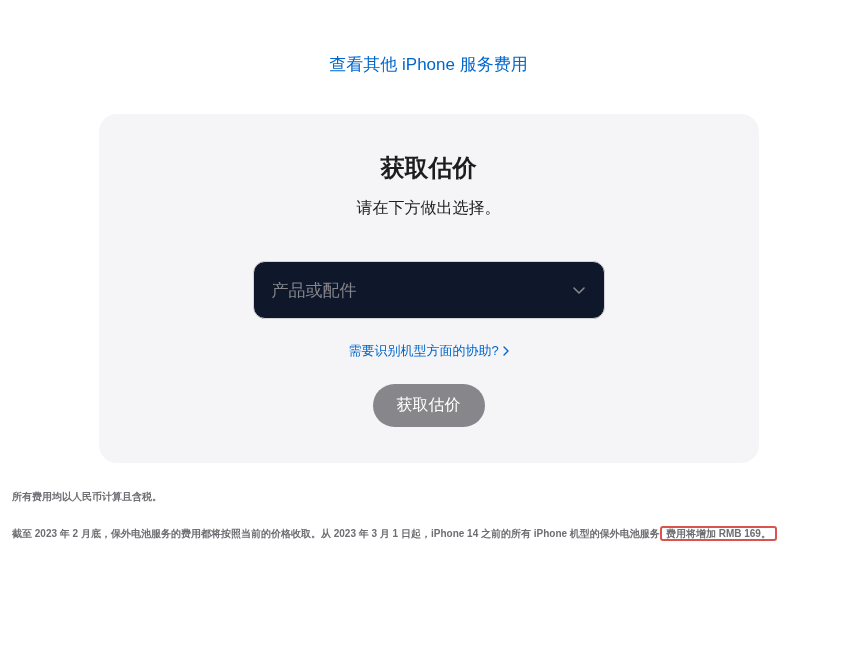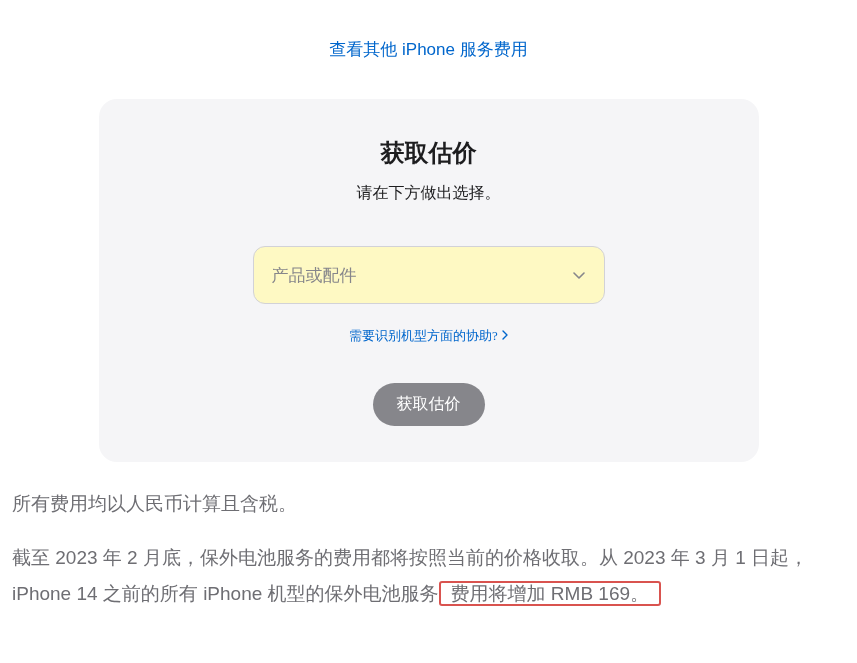--- a/index.html
+++ b/index.html
@@ -11,20 +11,21 @@
       font-family: -apple-system, BlinkMacSystemFont, "SF Pro Text", "Helvetica Neue", Arial, sans-serif;
       background: #ffffff;
       width: 857px;
       height: 663px;
       overflow: hidden;
     }
     .top-link {
       text-align: center;
       padding-top: 38px;
       padding-bottom: 20px;
+      margin-top: 15px;
     }
     .top-link a {
       color: #0066cc;
       font-size: 17px;
       text-decoration: none;
       font-weight: 400;
     }
     .card {
       background: #f5f5f7;
       border-radius: 18px;
@@ -42,21 +43,21 @@
     .card-subtitle {
       font-size: 16px;
       color: #1d1d1f;
       margin-bottom: 42px;
       margin-top: 9px;
     }
     .dropdown {
       width: 352px;
       height: 58px;
       margin: 0 auto 22px;
-      background: #fef9c3;
+      background: #0f172a;
       border: 1px solid #d2d2d7;
       border-radius: 12px;
       display: flex;
       align-items: center;
       justify-content: space-between;
       padding: 0 18px;
       cursor: pointer;
     }
     .dropdown-placeholder {
       color: #86868b;
@@ -64,22 +65,21 @@
     }
     .chevron {
       width: 14px;
       height: 8px;
       display: flex;
       align-items: center;
       justify-content: center;
     }
     .help-link {
       margin-top: 4px;
-      margin-bottom: 38px;
-      font-family: Liberation Serif, serif;
+      margin-bottom: 24px;
     }
     .help-link a {
       color: #0066cc;
       font-size: 13px;
       text-decoration: none;
       display: inline-flex;
       align-items: center;
       gap: 4px;
     }
     .submit-btn {
@@ -89,29 +89,30 @@
       border-radius: 22px;
       padding: 11px 24px;
       font-size: 16px;
       cursor: pointer;
       font-weight: 400;
     }
     .footer {
       padding: 24px 12px 0;
     }
     .footer-line {
-      font-size: 19px;
+      font-size: 10px;
       color: #6e6e73;
       line-height: 1.9;
       margin-bottom: 18px;
+      font-weight: bold;
     }
     .highlight-box {
       border: 2px solid #d9534f;
       border-radius: 3px;
-      padding: 0 10px;
+      padding: 0 4px;
       display: inline;
     }
   </style>
 </head>
 <body>
 
 <div class="top-link">
   <a href="#">查看其他 iPhone 服务费用</a>
 </div>
 

